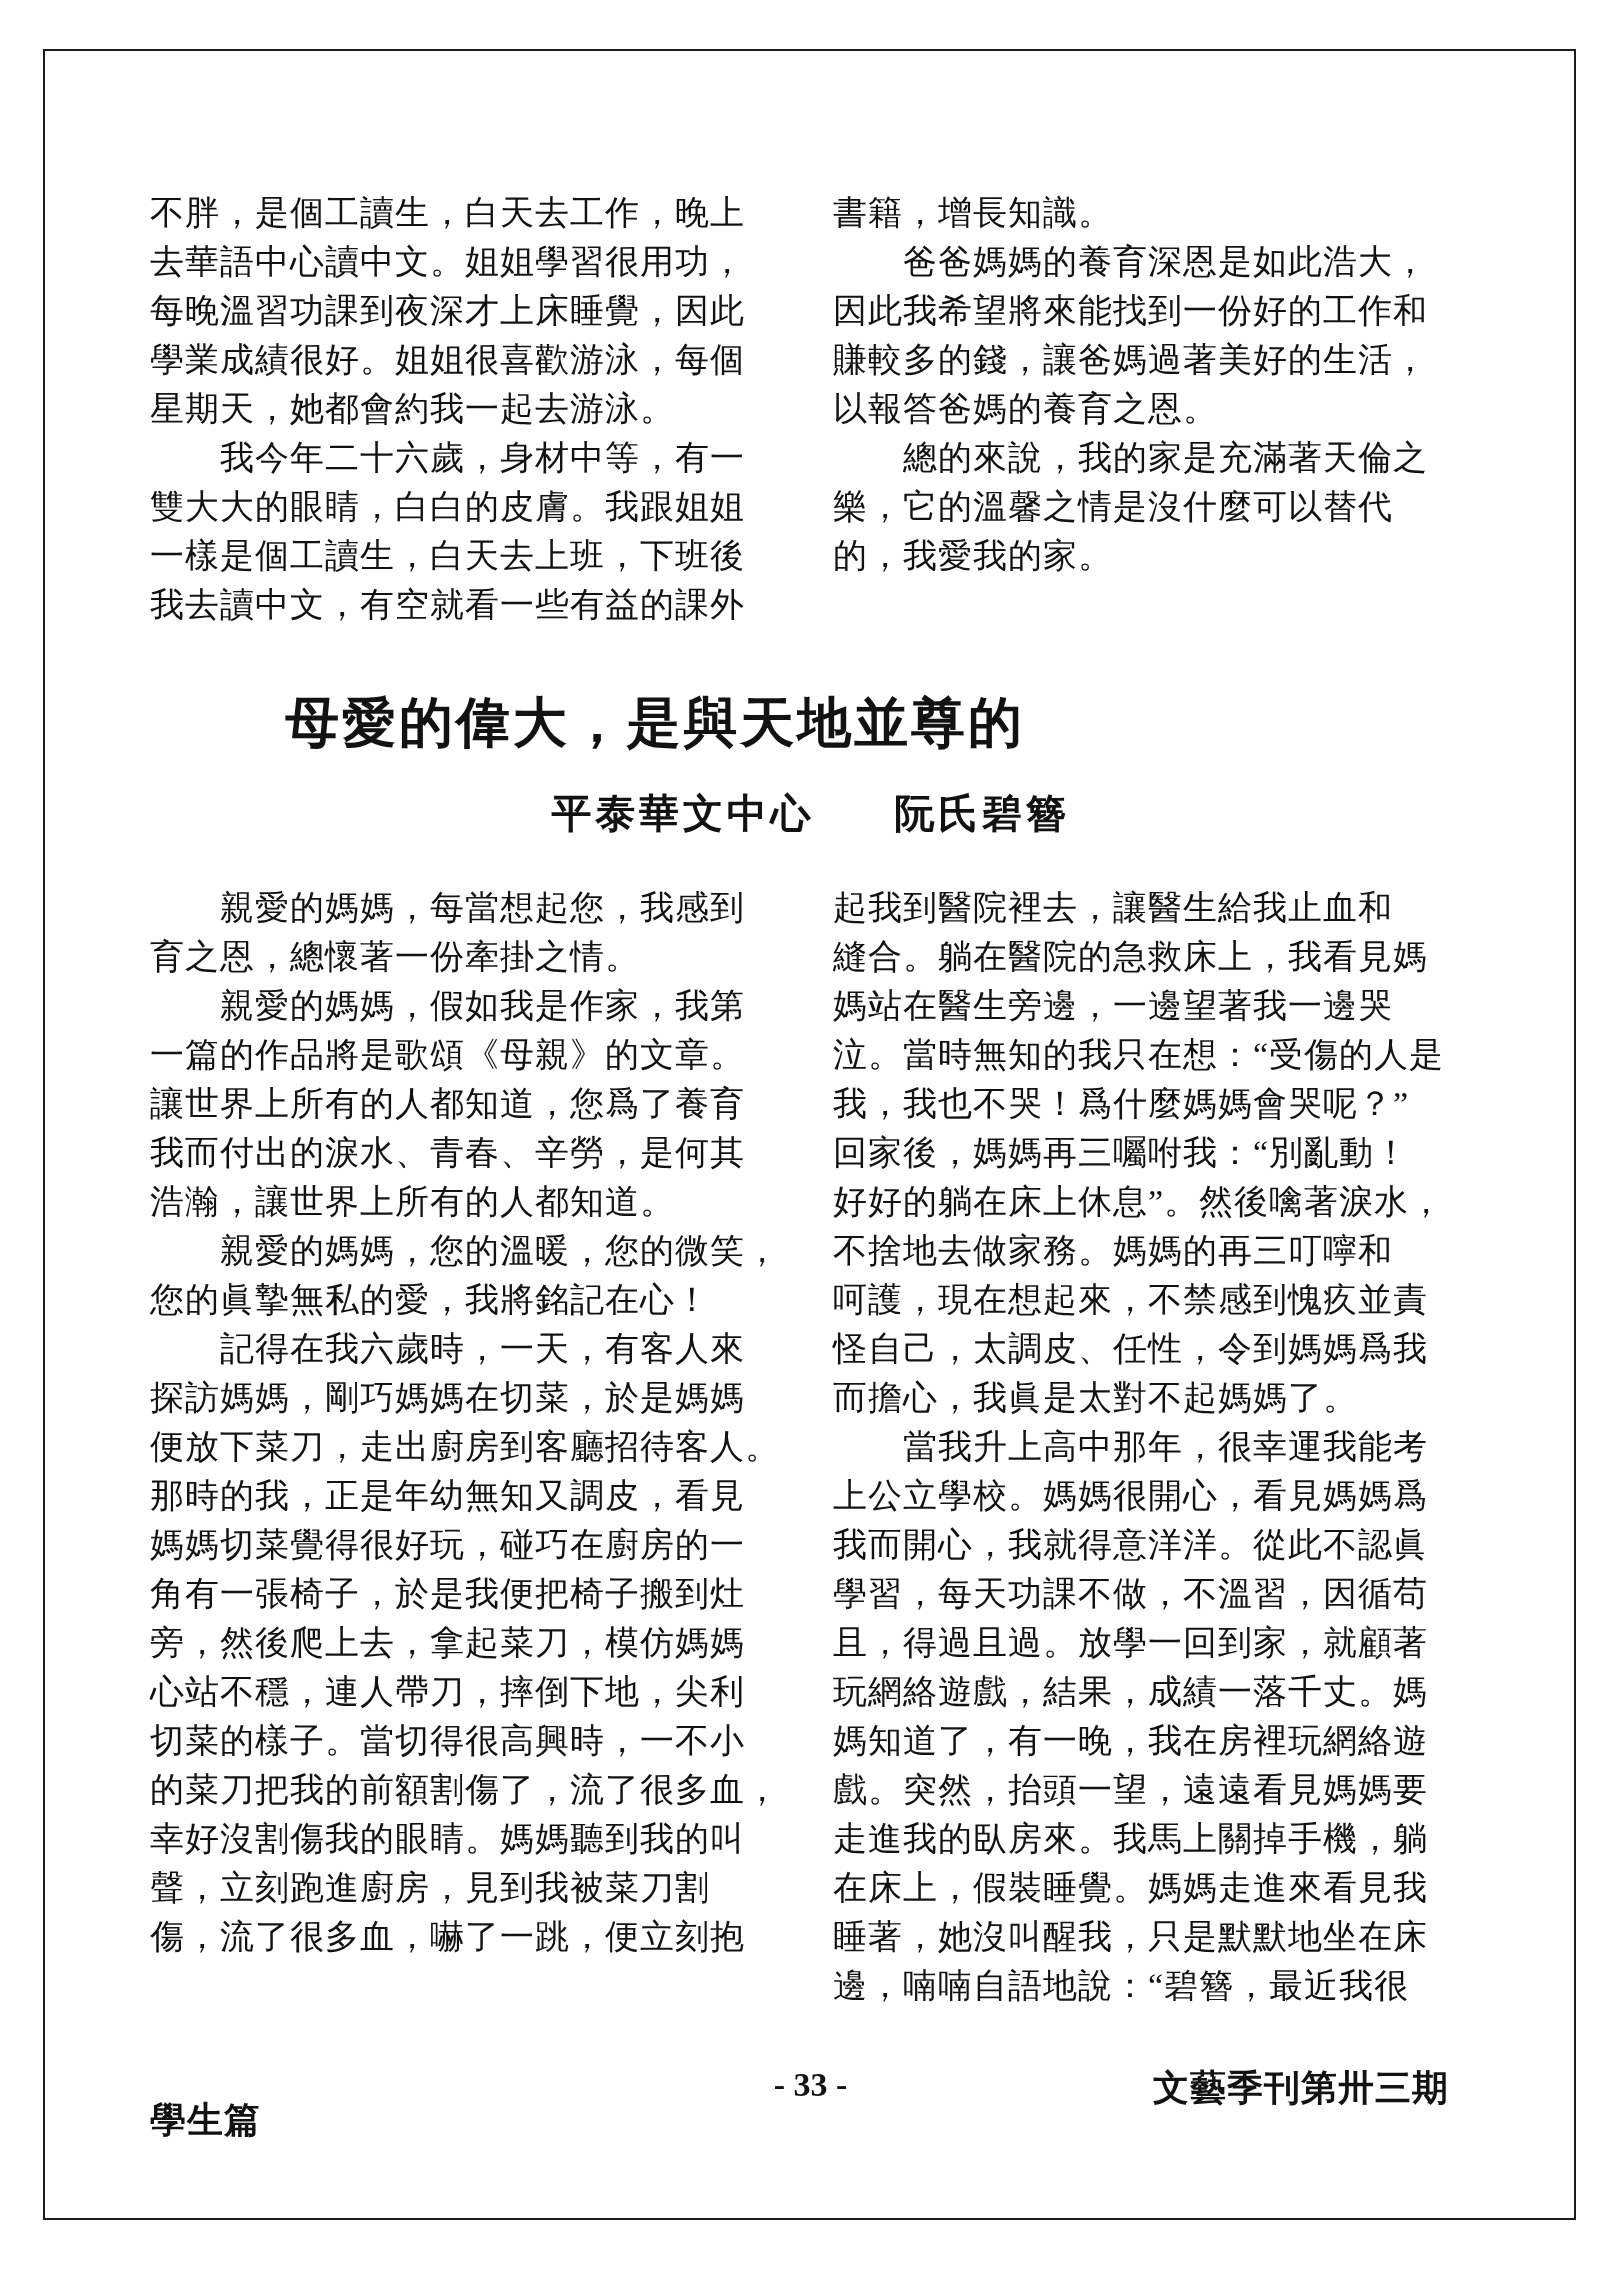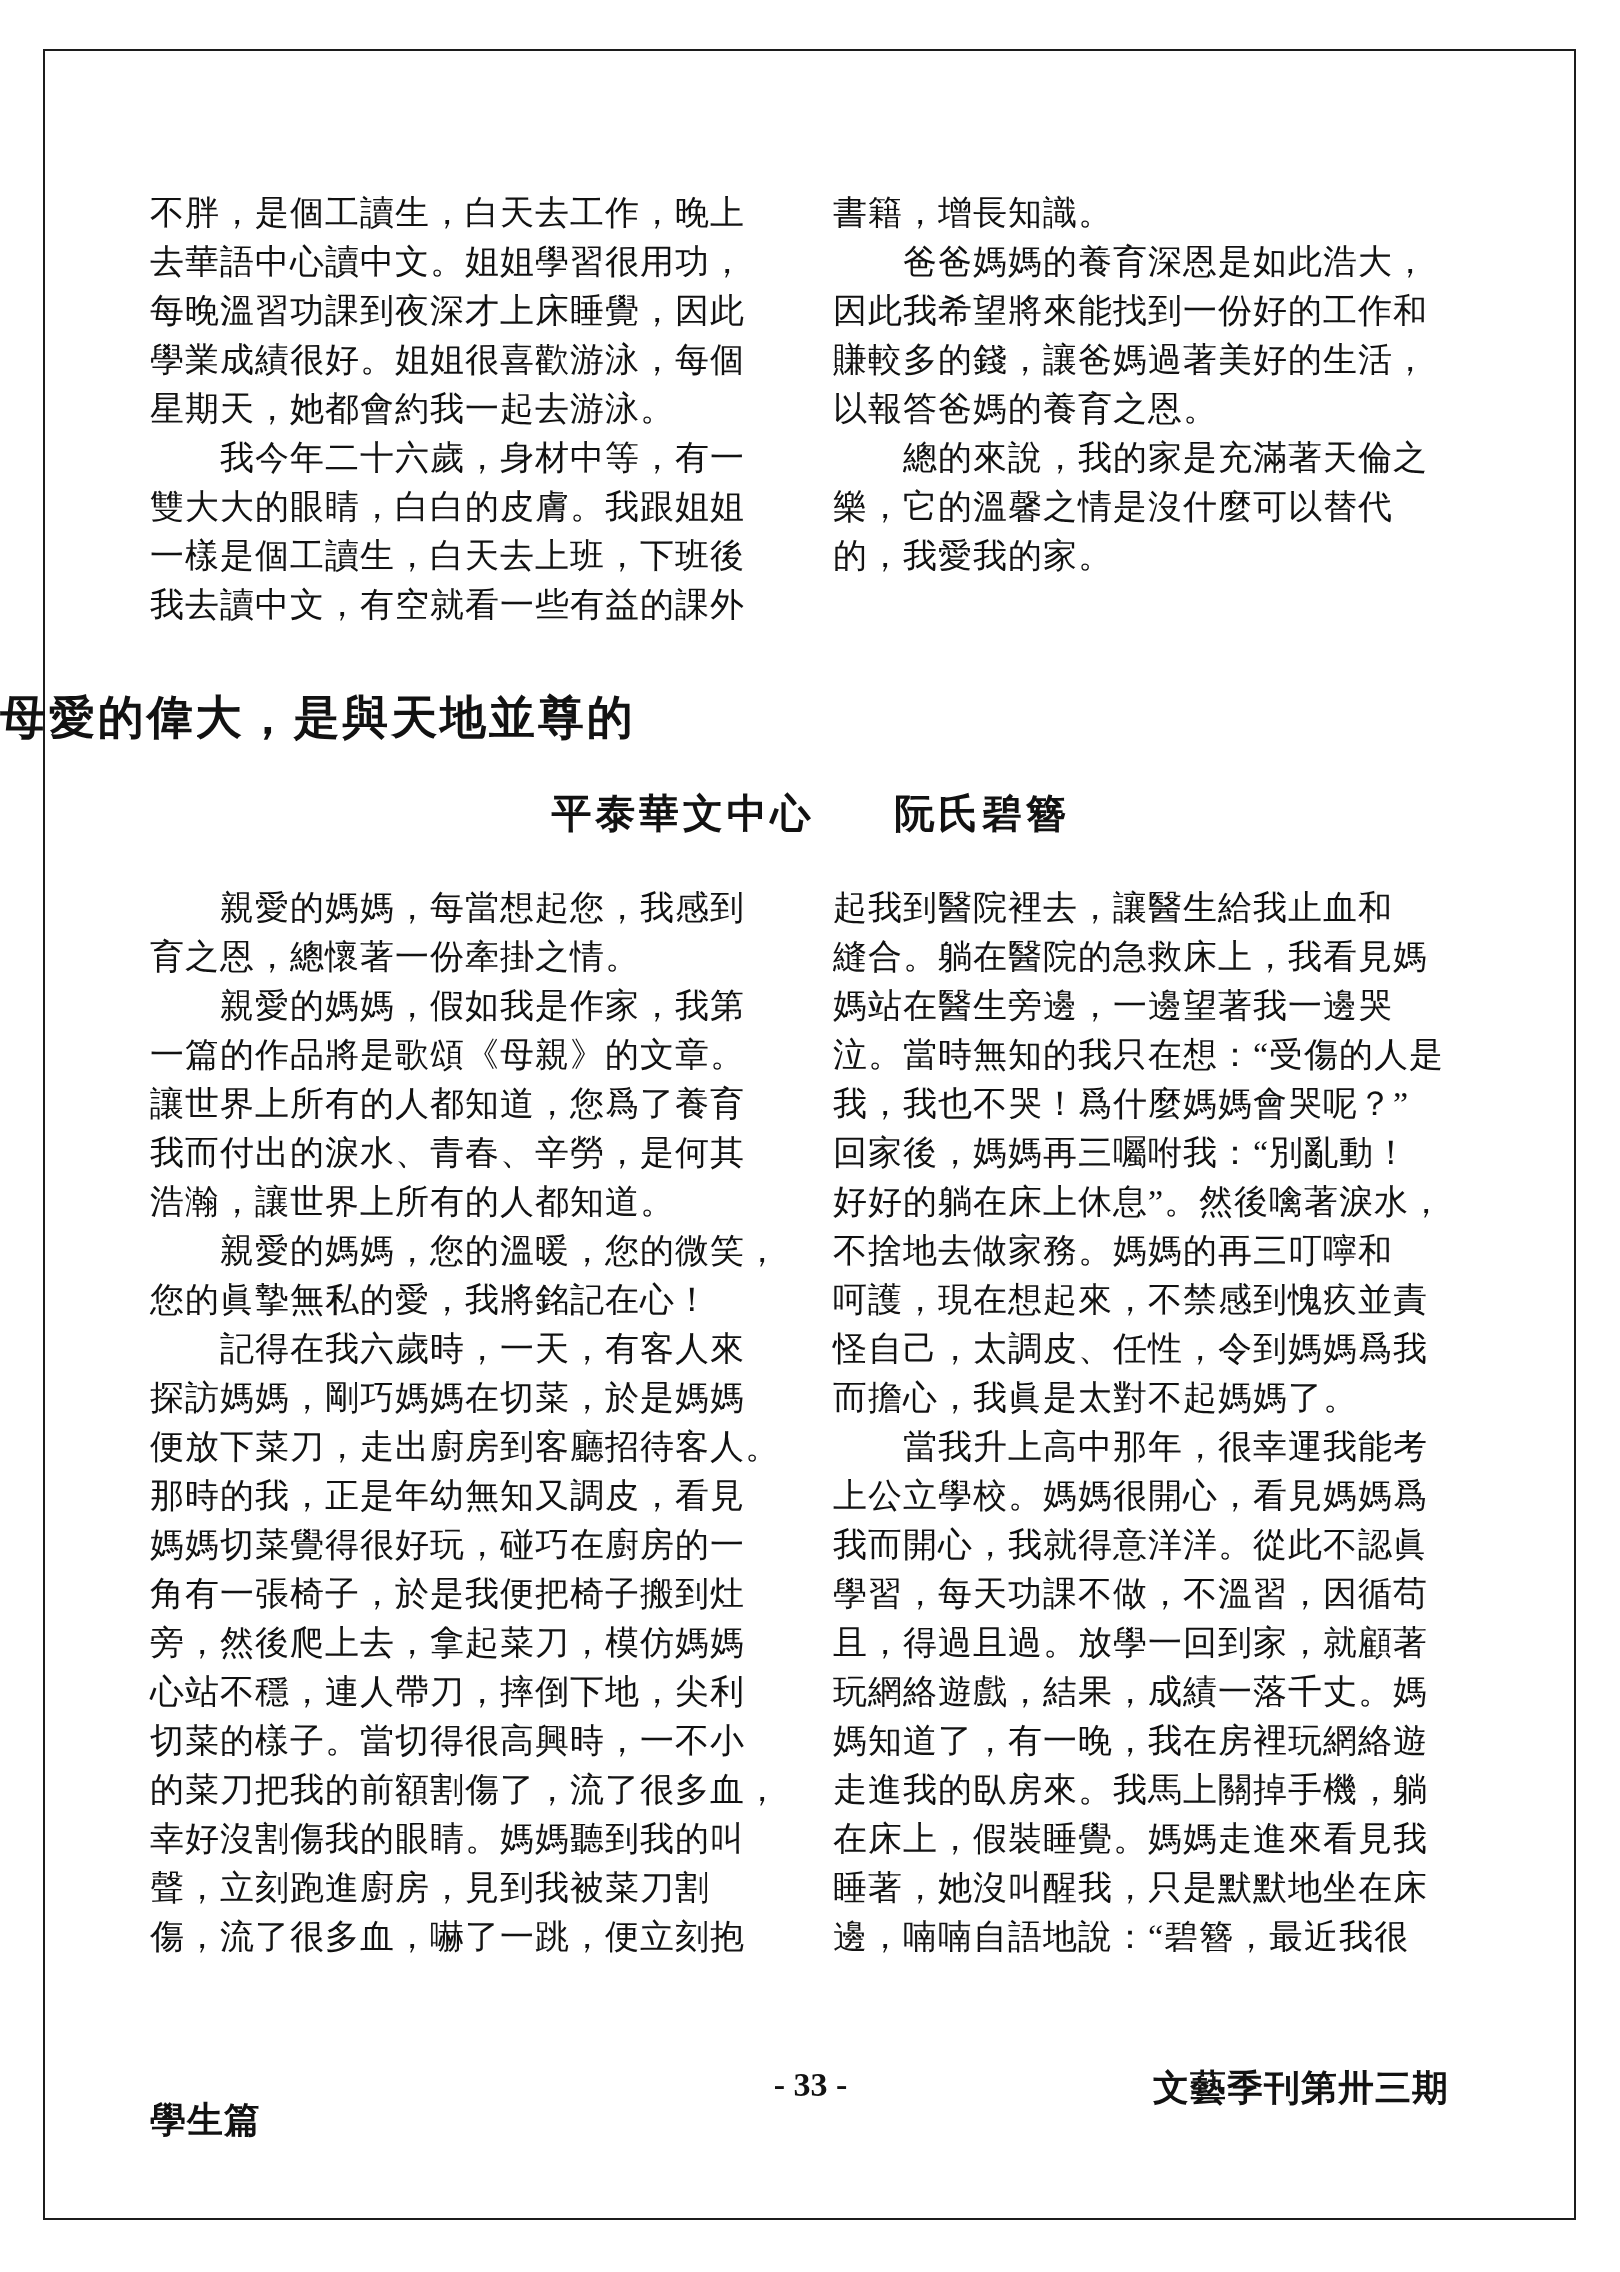--- a/index.html
+++ b/index.html
@@ -16,21 +16,21 @@
     position:absolute; font-size:34px; line-height:49px;
     letter-spacing:1px; white-space:nowrap;
   }
   .line { height:49px; }
   .a1-left  { left:150px; top:188px; }
   .a1-right { left:833px; top:188px; }
   .a2-left  { left:150px; top:883px; }
   .a2-right { left:833px; top:883px; }
   .title {
     position:absolute; left:0; top:687px; width:1310px; margin:0;
-    text-align:left; font-size:46px; font-weight:bold; letter-spacing:2.9px;
+    text-align:center; font-size:54px; font-weight:bold; letter-spacing:2.9px;
   }
   .byline {
     position:absolute; left:0; top:786px; width:1621px;
     text-align:center; font-size:40px; font-weight:bold; letter-spacing:3.8px;
   }
   .byline-gap { display:inline-block; width:80px; }
   .footer-left, .footer-right {
     position:absolute; top:2064px; font-size:36px; font-weight:bold;
     font-family:"Liberation Sans","DejaVu Sans",sans-serif; letter-spacing:1px;
   }
@@ -115,20 +115,21 @@
         <div class="line">呵護，現在想起來，不禁感到愧疚並責</div>
         <div class="line">怪自己，太調皮、任性，令到媽媽爲我</div>
         <div class="line">而擔心，我眞是太對不起媽媽了。</div>
         <div class="line">　　當我升上高中那年，很幸運我能考</div>
         <div class="line">上公立學校。媽媽很開心，看見媽媽爲</div>
         <div class="line">我而開心，我就得意洋洋。從此不認眞</div>
         <div class="line">學習，每天功課不做，不溫習，因循苟</div>
         <div class="line">且，得過且過。放學一回到家，就顧著</div>
         <div class="line">玩網絡遊戲，結果，成績一落千丈。媽</div>
         <div class="line">媽知道了，有一晚，我在房裡玩網絡遊</div>
+        <div class="line">戲。突然，抬頭一望，遠遠看見媽媽要</div>
         <div class="line">走進我的臥房來。我馬上關掉手機，躺</div>
         <div class="line">在床上，假裝睡覺。媽媽走進來看見我</div>
         <div class="line">睡著，她沒叫醒我，只是默默地坐在床</div>
         <div class="line">邊，喃喃自語地說：“碧簪，最近我很</div>
       </div>
   </section>
 
   <footer>
     <div class="footer-left">學生篇</div>
     <div class="footer-center">- 33 -</div>

